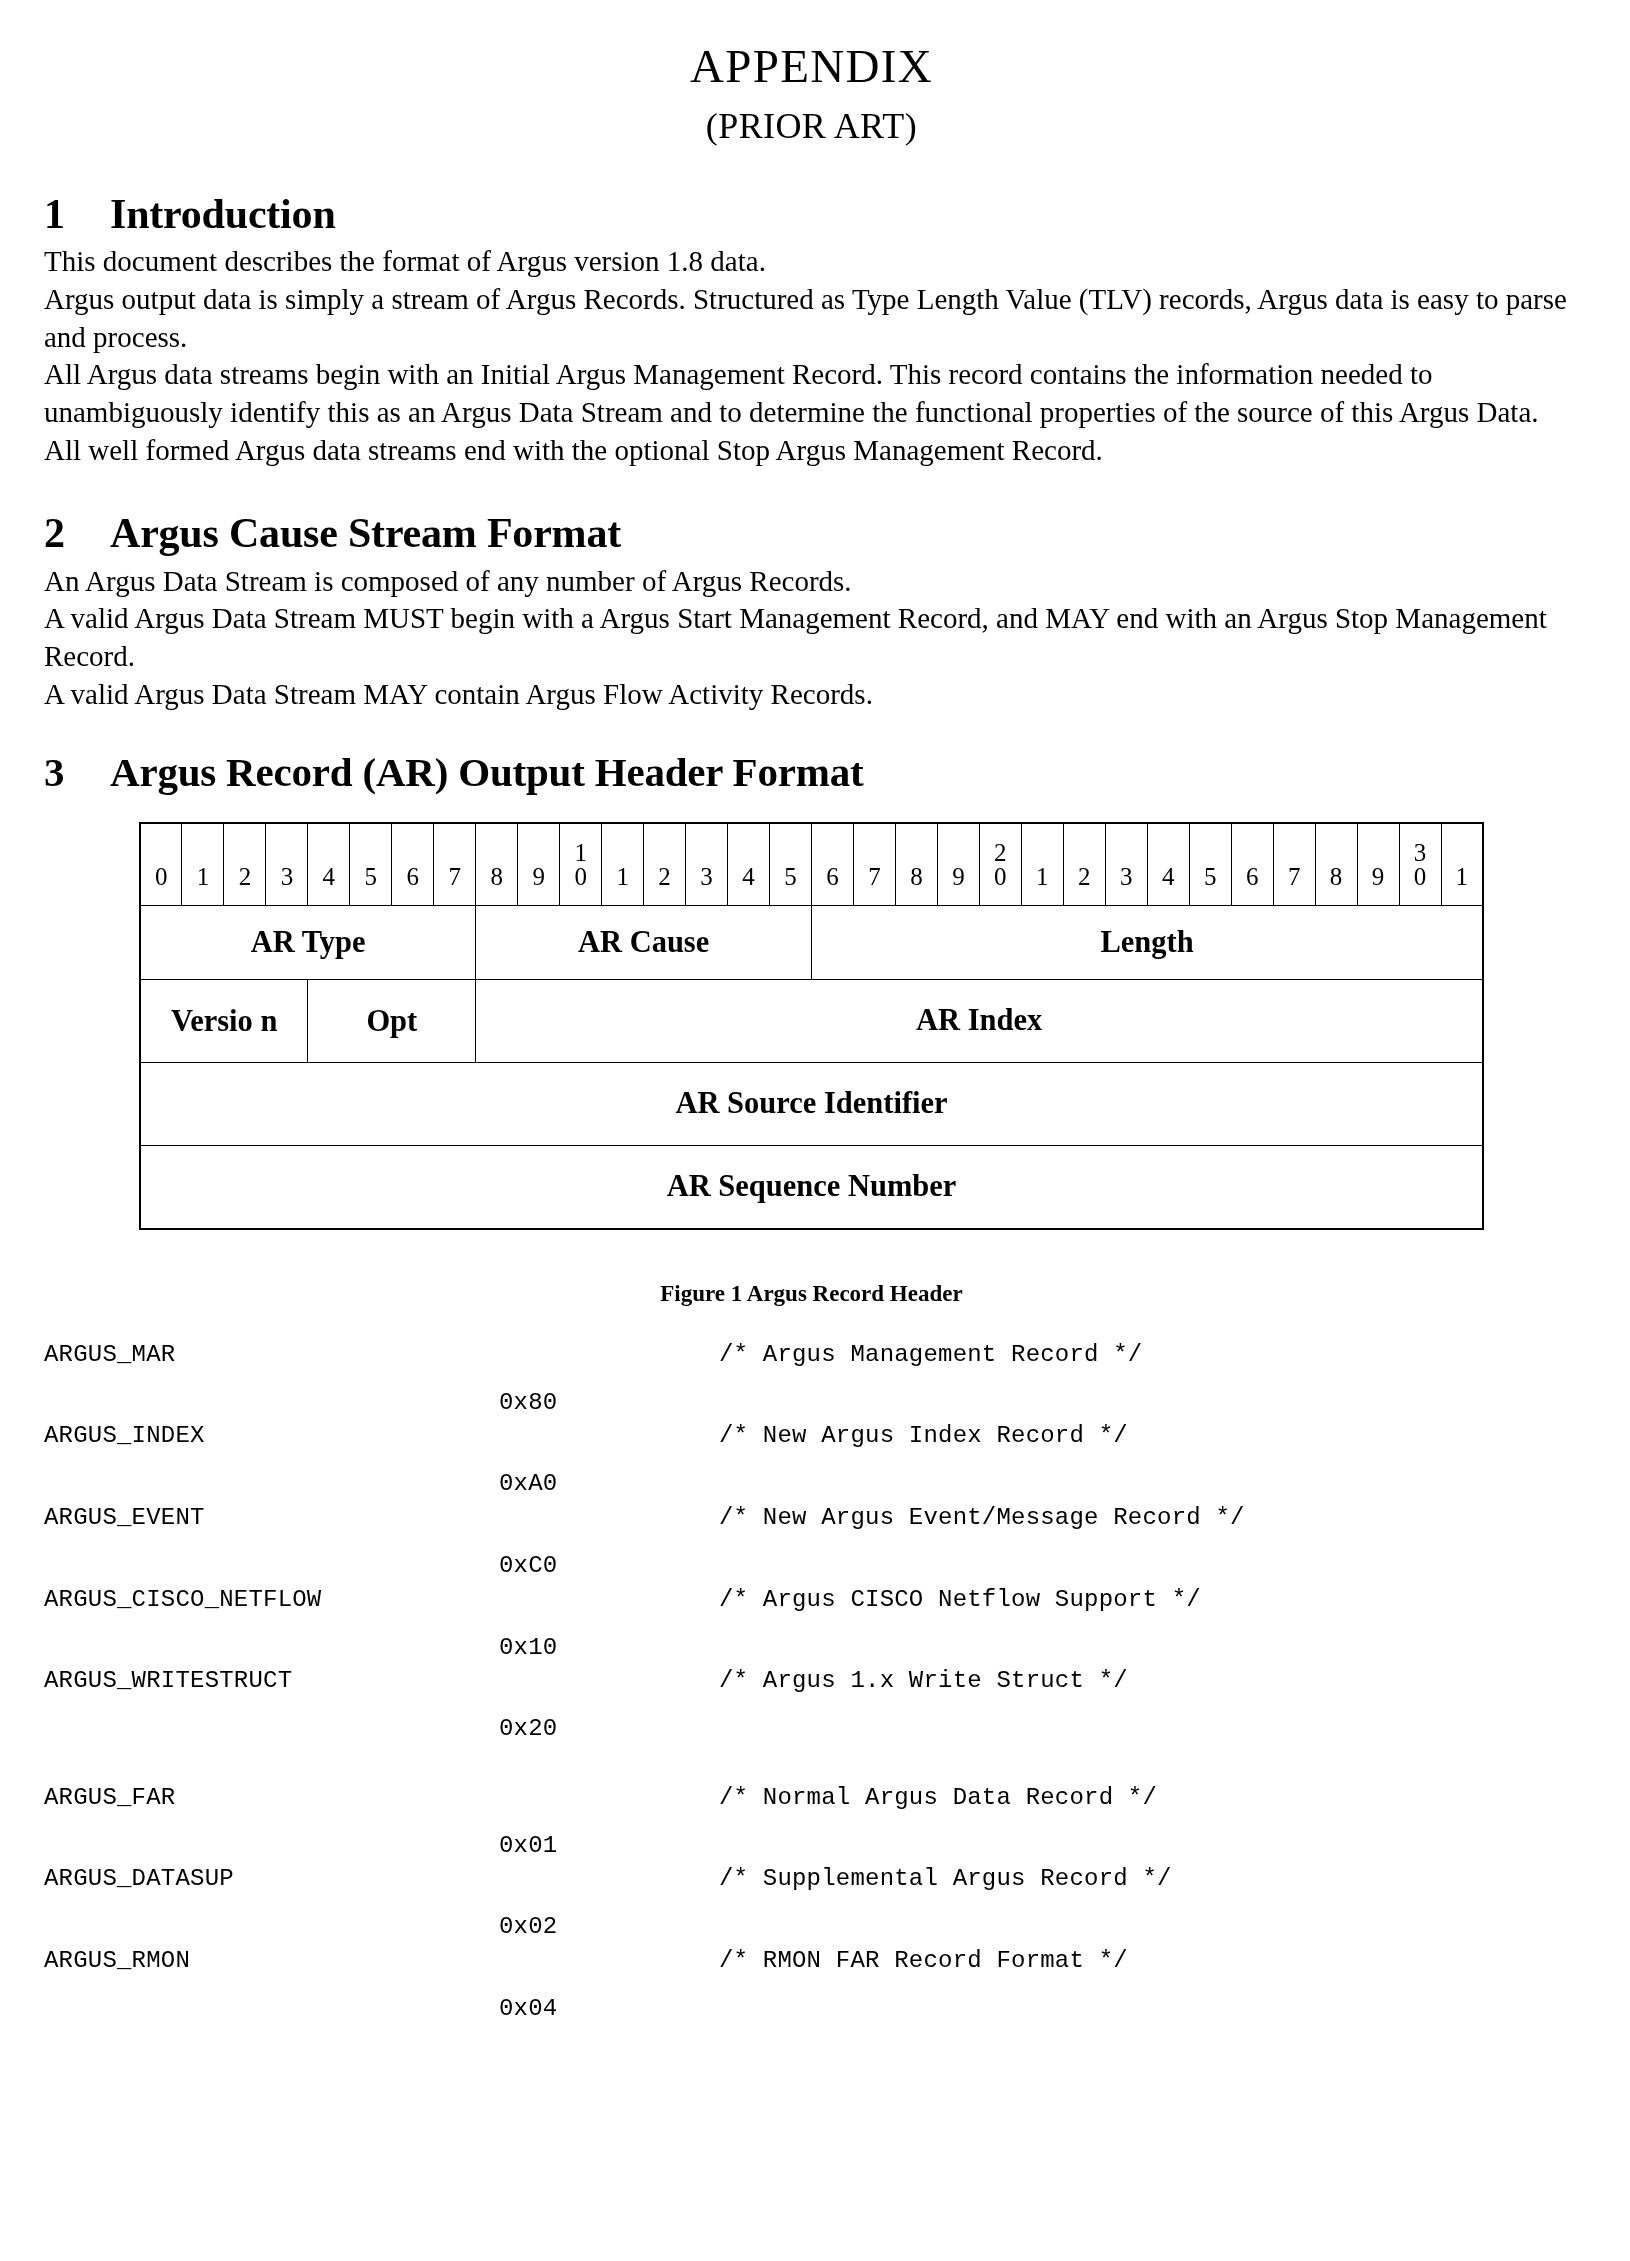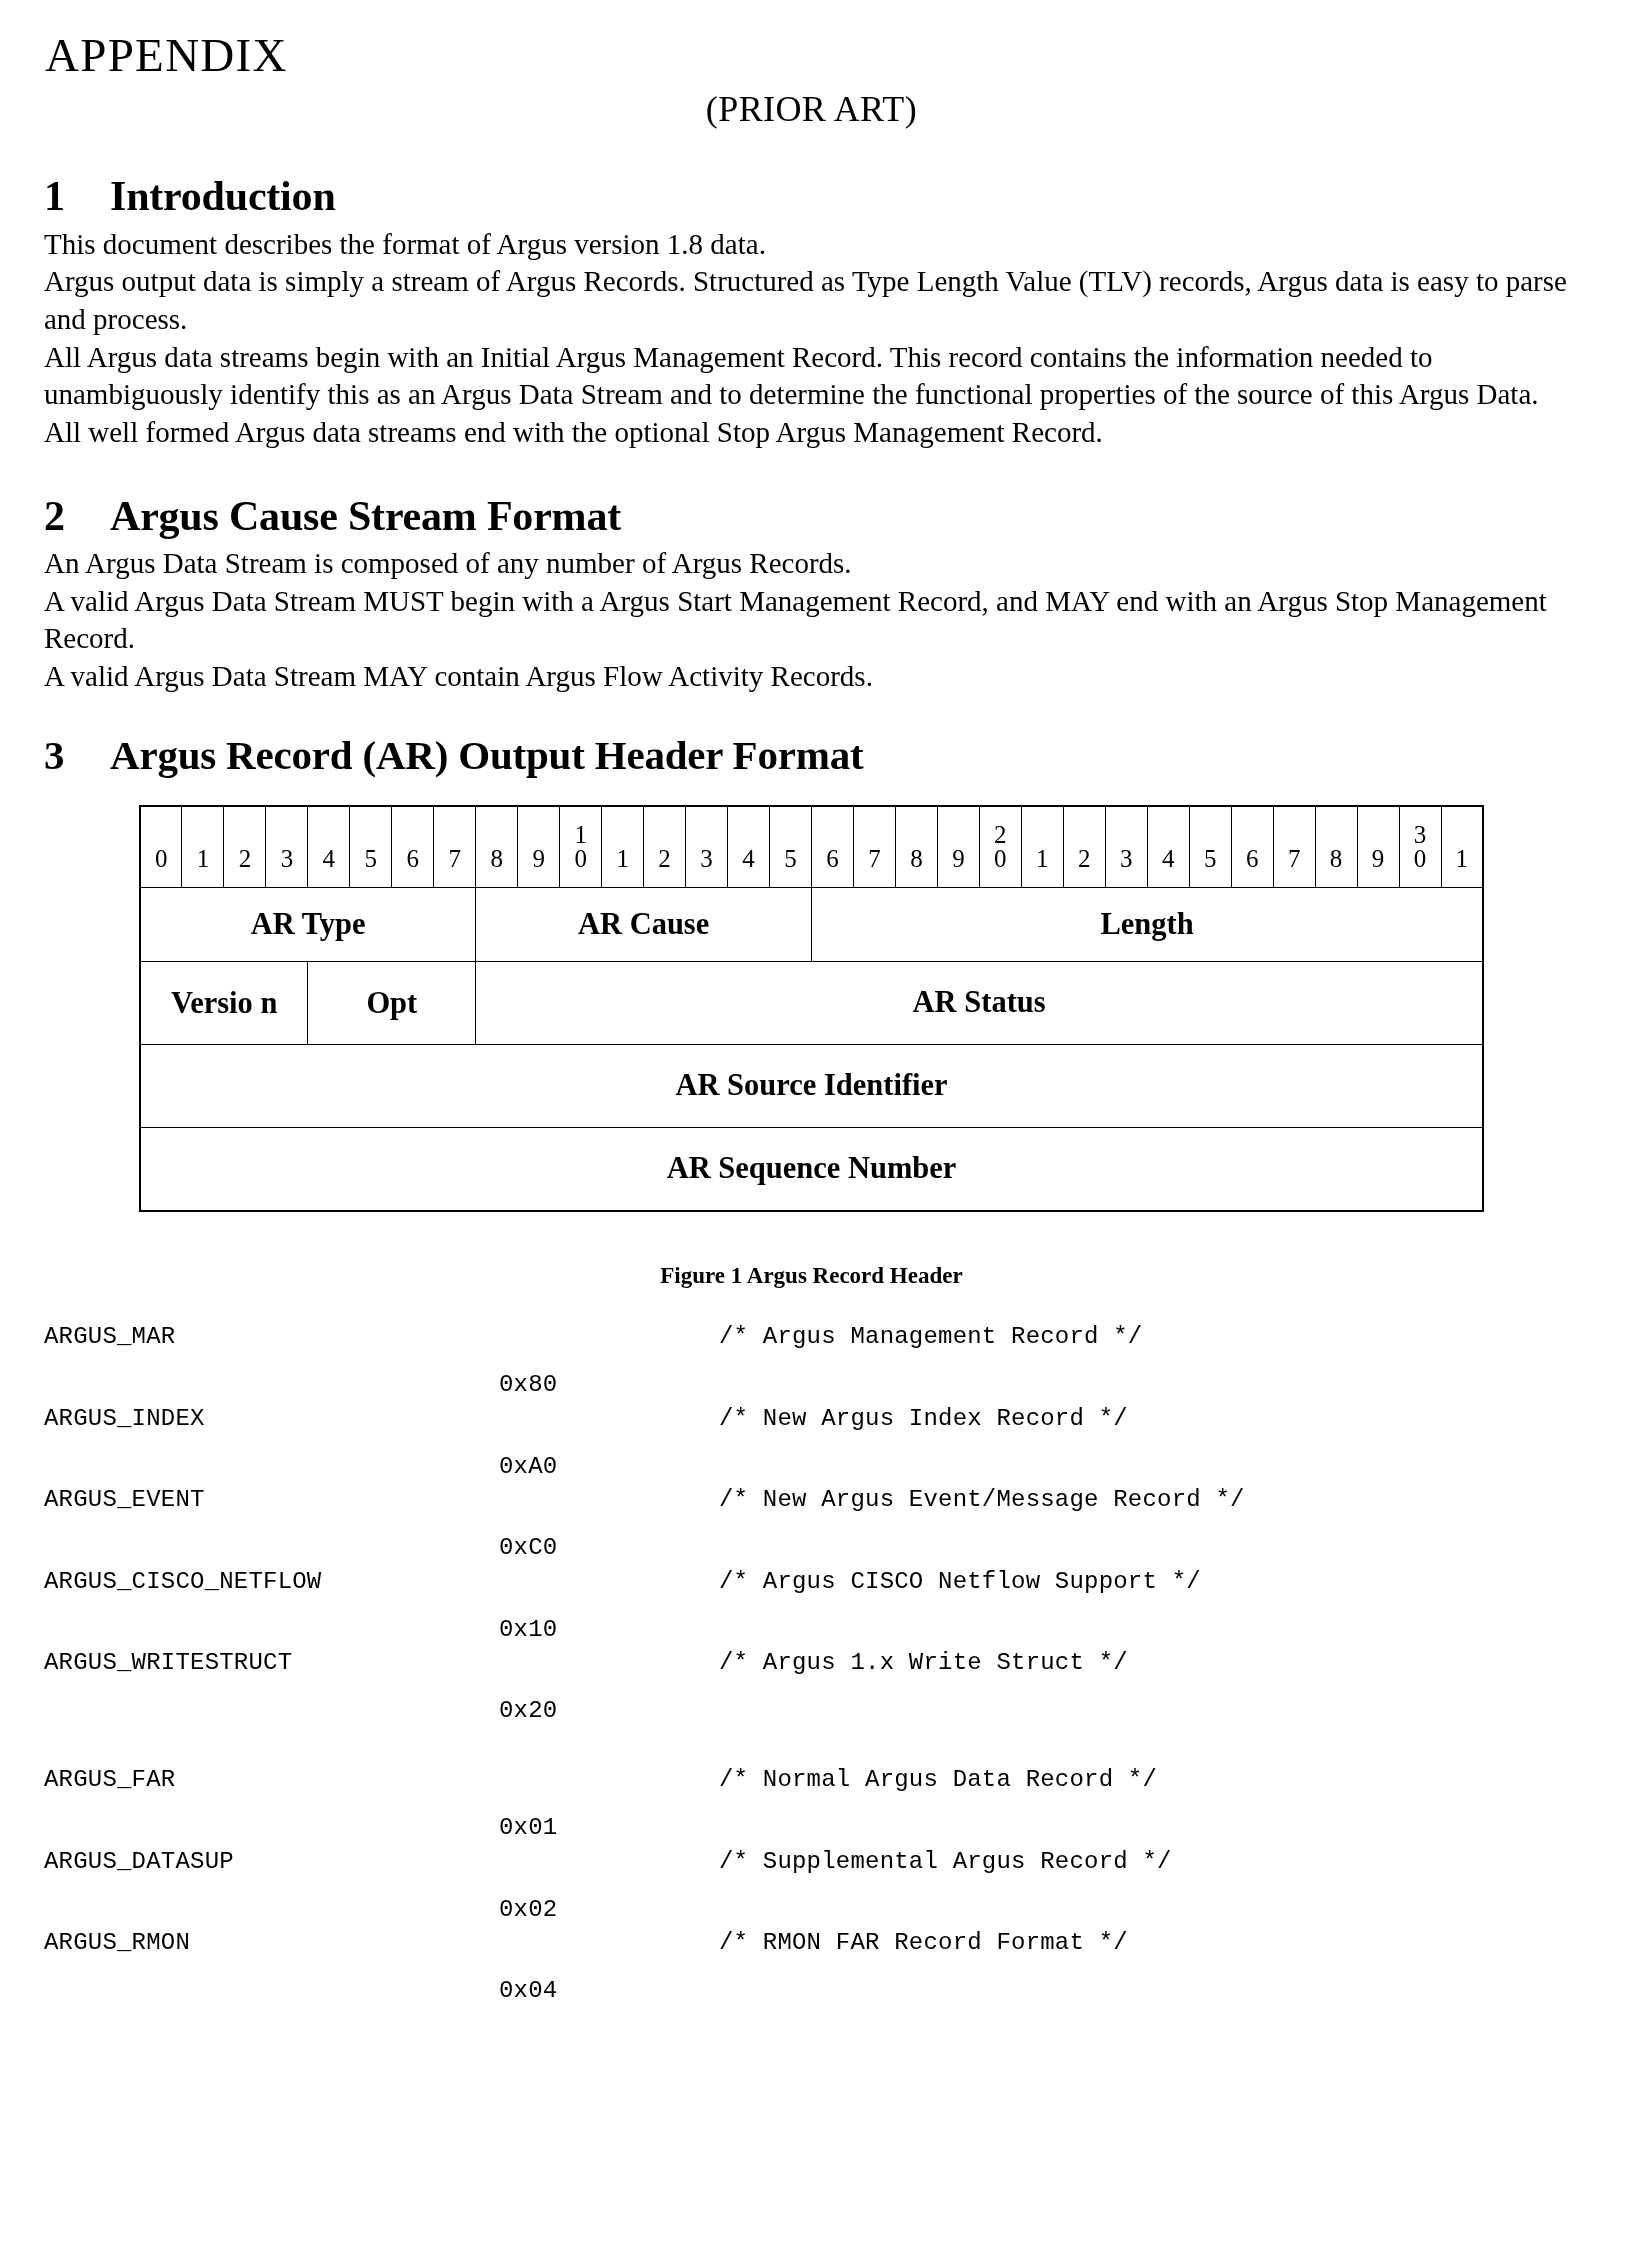--- a/index.html
+++ b/index.html
@@ -18,26 +18,26 @@
   .page {
     box-sizing: border-box;
     width: 1631px;
     height: 2261px;
     padding: 30px 52px 0 44px;
     position: relative;
   }
 
   
   .doc-title {
-    text-align: left;
+    text-align: center;
     font-size: 47px;
     line-height: 1.05;
     letter-spacing: 1.3px;
     font-weight: 400;
-    margin: 1px;
+    margin: 12px;
   }
   .doc-subtitle {
     text-align: center;
     font-size: 36px;
     line-height: 1.3;
     font-weight: 400;
     margin: 5.2px 0 0 0;
     letter-spacing: 0.4px;
   }
 
@@ -240,21 +240,21 @@
             <td class="single">1</td>
           </tr>
         <tr class="field-row" id="field-row-0">
             <td colspan="8">AR Type</td>
             <td colspan="8">AR Cause</td>
             <td colspan="16">Length</td>
           </tr>
         <tr class="field-row tall" id="field-row-1">
             <td colspan="4" class="wrapnarrow">Versio n</td>
             <td colspan="4" class="wrapnarrow">Opt</td>
-            <td colspan="24">AR Status</td>
+            <td colspan="24">AR Index</td>
           </tr>
         <tr class="field-row tall" id="field-row-2">
             <td colspan="32">AR Source Identifier</td>
           </tr>
         <tr class="field-row tall" id="field-row-3">
             <td colspan="32">AR Sequence Number</td>
           </tr>
       </tbody>
     </table>
   </div>

